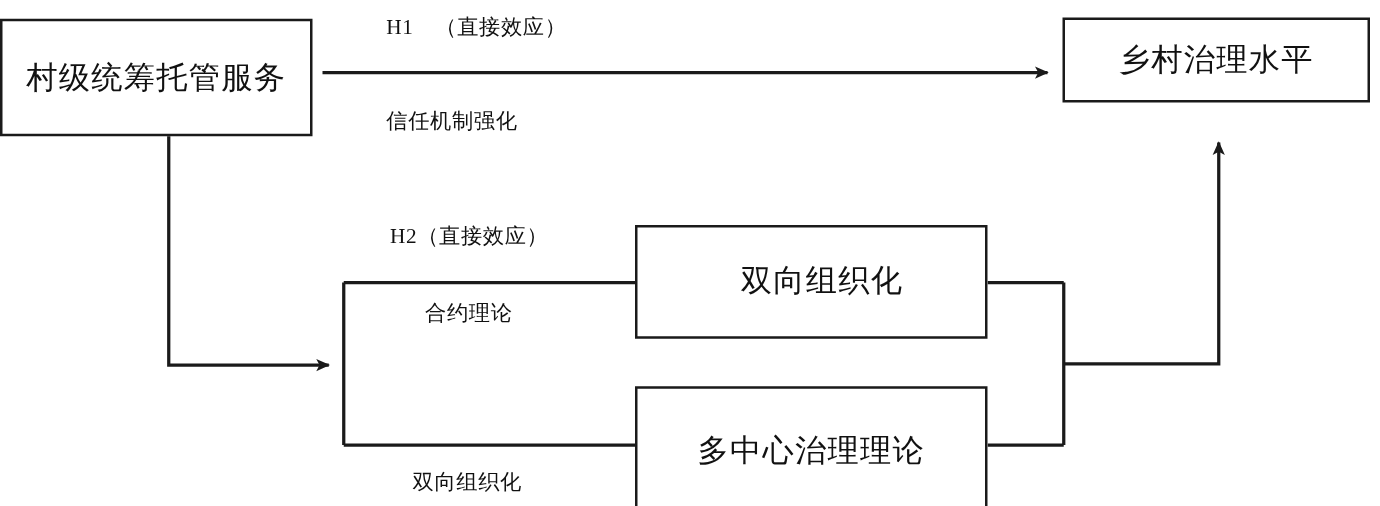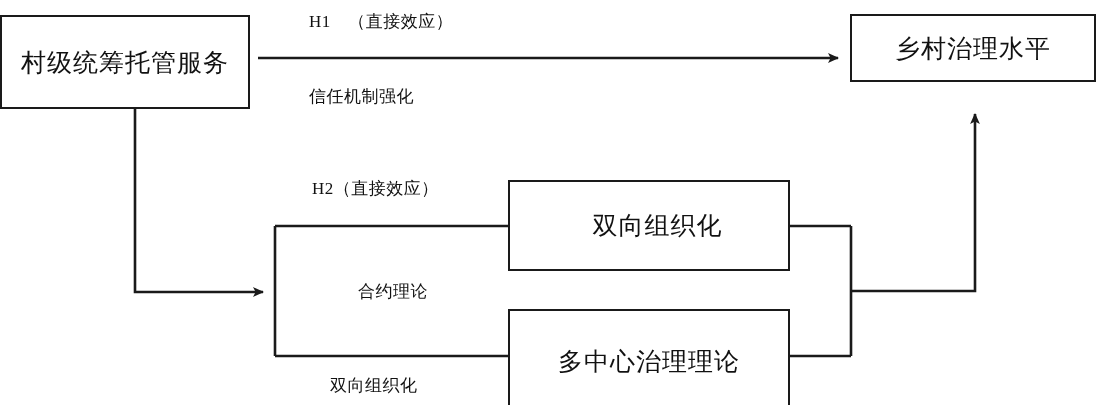--- a/index.html
+++ b/index.html
@@ -49,21 +49,21 @@
     letter-spacing: 0.5px;
   }
   #node-treatment { left: 0;  top: 15px;  width: 250px; height: 94px; align-items: center; }
   #node-outcome   { left: 850px; top: 14px;  width: 246px; height: 68px; }
   #node-med1      { left: 508px; top: 180px; width: 282px; height: 91px; padding-left: 17px; }
   #node-med2      { left: 508px; top: 309px; width: 282px; height: 104px; }
 
   #label-h1    { left: 309px; top: 13px; }
   #label-th1   { left: 309px; top: 88px; }
   #label-h2    { left: 312px; top: 180px; }
-  #label-th2   { left: 358px; top: 242px; margin-top: 41px; }
+  #label-th2   { left: 340px; top: 242px; }
   #label-h3    { left: 312px; top: 310px; }
   #label-th3   { left: 330px; top: 377px; }
 </style>
 </head>
 <body>
 
 <div id="canvas">
 
   <svg id="wires" viewBox="0 0 1104 405" xmlns="http://www.w3.org/2000/svg">
     <defs>

